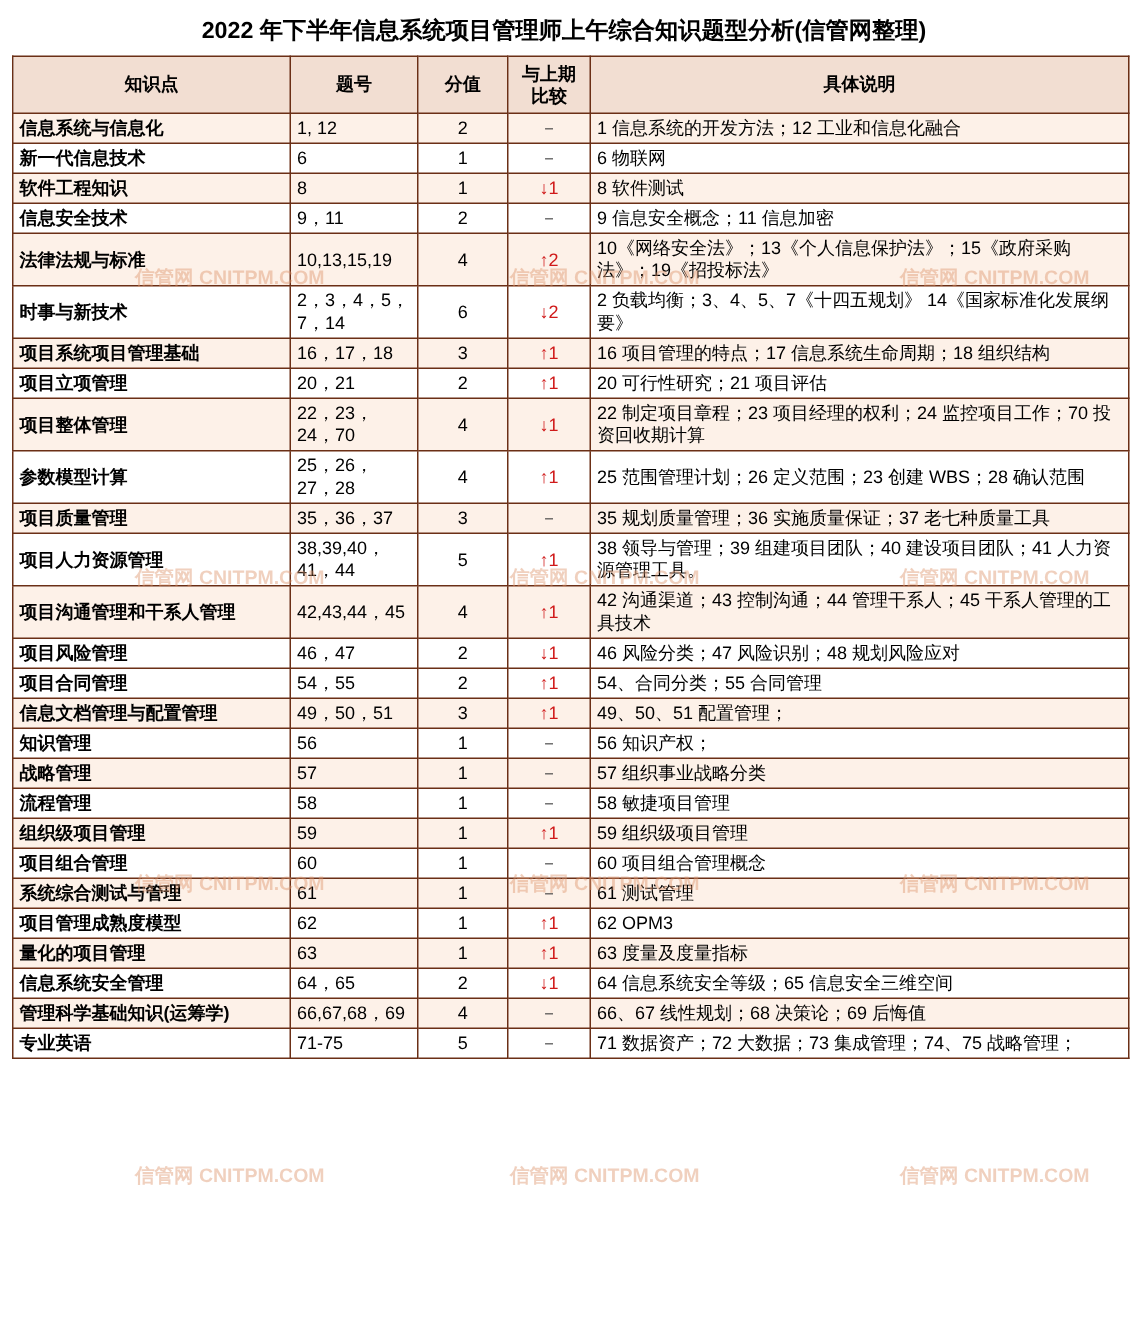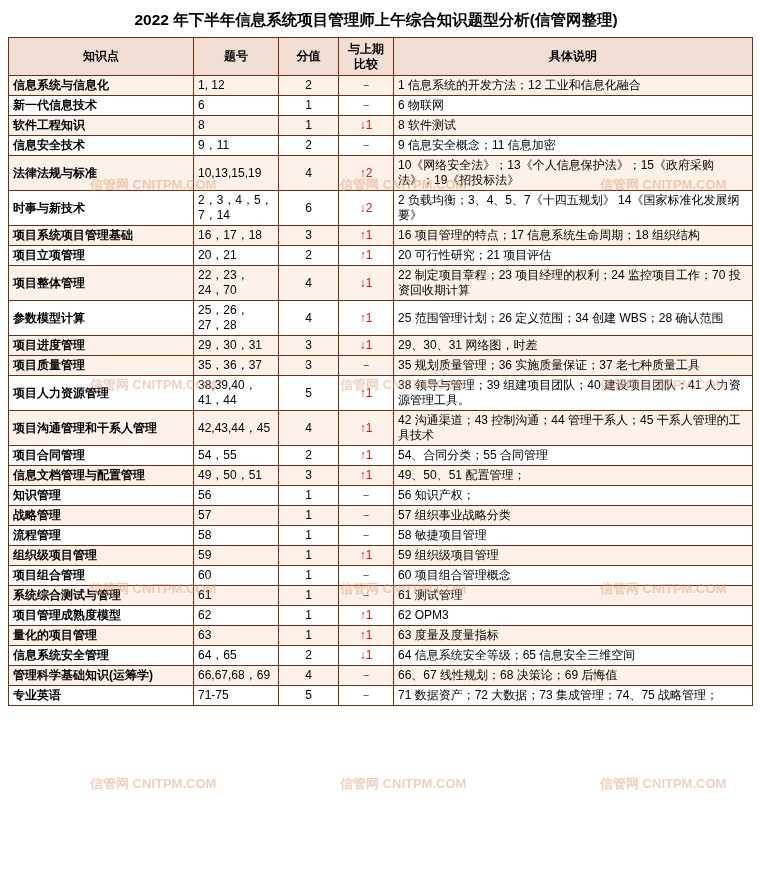--- a/index.html
+++ b/index.html
@@ -189,28 +189,21 @@
           <td class="c-num">22，23，24，70</td>
           <td class="c-score">4</td>
           <td class="c-cmp"><span class="down">↓1</span></td>
           <td class="c-desc">22 制定项目章程；23 项目经理的权利；24 监控项目工作；70 投资回收期计算</td>
         </tr>
         <tr class="plain">
           <td class="c-topic">参数模型计算</td>
           <td class="c-num">25，26，27，28</td>
           <td class="c-score">4</td>
           <td class="c-cmp"><span class="up">↑1</span></td>
-          <td class="c-desc">25 范围管理计划；26 定义范围；34 创建 WBS；28 确认范围</td>
-        </tr>
-        <tr class="tint">
-          <td class="c-topic">项目进度管理</td>
-          <td class="c-num">29，30，31</td>
-          <td class="c-score">3</td>
-          <td class="c-cmp"><span class="down">↓1</span></td>
-          <td class="c-desc">29、30、31 网络图，时差</td>
+          <td class="c-desc">25 范围管理计划；26 定义范围；23 创建 WBS；28 确认范围</td>
         </tr>
         <tr class="tint">
           <td class="c-topic">项目质量管理</td>
           <td class="c-num">35，36，37</td>
           <td class="c-score">3</td>
           <td class="c-cmp"><span class="flat">－</span></td>
           <td class="c-desc">35 规划质量管理；36 实施质量保证；37 老七种质量工具</td>
         </tr>
         <tr class="plain">
           <td class="c-topic">项目人力资源管理</td>
@@ -218,20 +211,27 @@
           <td class="c-score">5</td>
           <td class="c-cmp"><span class="up">↑1</span></td>
           <td class="c-desc">38 领导与管理；39 组建项目团队；40 建设项目团队；41 人力资源管理工具。</td>
         </tr>
         <tr class="tint">
           <td class="c-topic">项目沟通管理和干系人管理</td>
           <td class="c-num">42,43,44，45</td>
           <td class="c-score">4</td>
           <td class="c-cmp"><span class="up">↑1</span></td>
           <td class="c-desc">42 沟通渠道；43 控制沟通；44 管理干系人；45 干系人管理的工具技术</td>
+        </tr>
+        <tr class="plain">
+          <td class="c-topic">项目风险管理</td>
+          <td class="c-num">46，47</td>
+          <td class="c-score">2</td>
+          <td class="c-cmp"><span class="down">↓1</span></td>
+          <td class="c-desc">46 风险分类；47 风险识别；48 规划风险应对</td>
         </tr>
         <tr class="plain">
           <td class="c-topic">项目合同管理</td>
           <td class="c-num">54，55</td>
           <td class="c-score">2</td>
           <td class="c-cmp"><span class="up">↑1</span></td>
           <td class="c-desc">54、合同分类；55 合同管理</td>
         </tr>
         <tr class="tint">
           <td class="c-topic">信息文档管理与配置管理</td>

